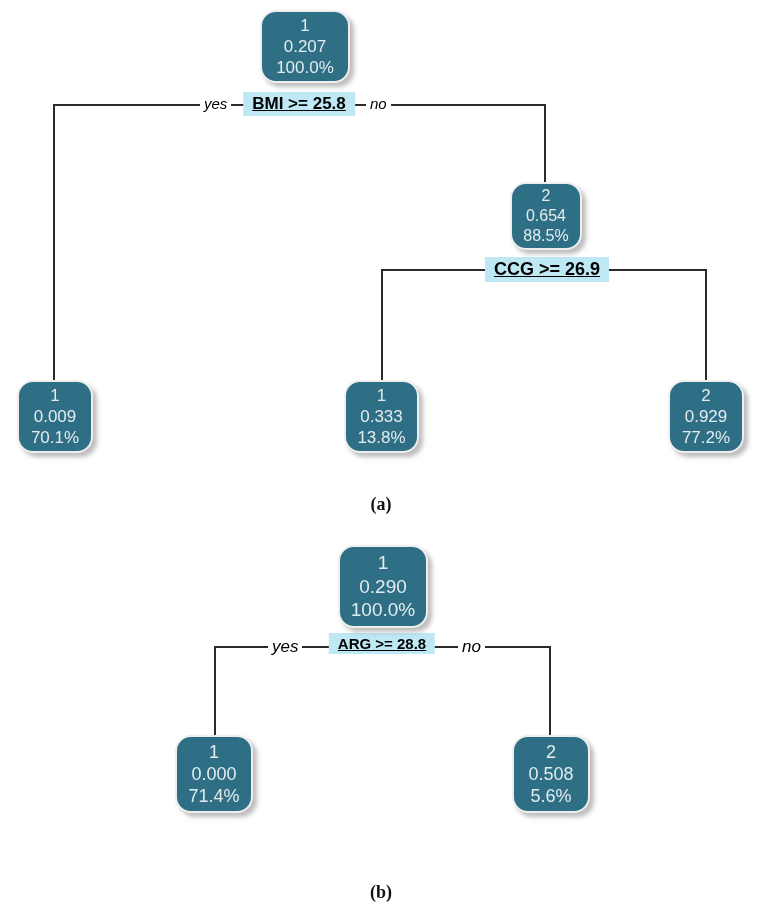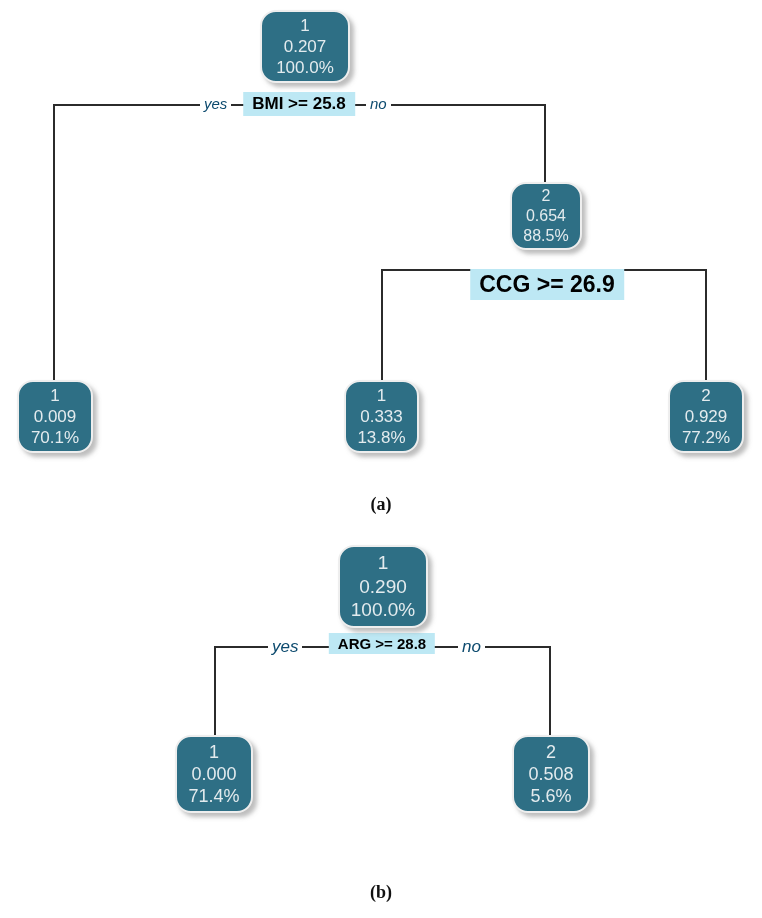--- a/index.html
+++ b/index.html
@@ -42,25 +42,26 @@
   }
   .split-label{
     position:absolute;
     transform:translateX(-50%);
     background:var(--split-bg);
     color:var(--split-text);
     font-weight:bold;
     white-space:nowrap;
     z-index:2;
     padding:2px 9px;
+    text-decoration:underline;
   }
   .branch-word{
     position:absolute;
     font-style:italic;
-    color:#0c4a6e;
+    color:#000000;
     background:var(--page-bg);
     padding:0 4px;
     z-index:2;
     white-space:nowrap;
     text-align:right;
   }
   .caption{
     position:absolute;
     left:0;width:762px;
     text-align:center;
@@ -82,21 +83,21 @@
     <div class="edge" style="left:53px;top:104px;width:2px;height:277px;"></div>
     <div class="edge" style="left:544px;top:104px;width:2px;height:80px;"></div>
     <div class="edge" style="left:382px;top:269px;width:325px;height:2px;"></div>
     <div class="edge" style="left:381px;top:269px;width:2px;height:112px;"></div>
     <div class="edge" style="left:705px;top:269px;width:2px;height:112px;"></div>
 
     <div class="branch-word" style="left:200px;top:95px;font-size:15px;">yes</div>
     <div class="split-label" style="left:299px;top:92px;font-size:17px;">BMI &gt;= 25.8</div>
     <div class="branch-word" style="left:366px;top:95px;font-size:15px;">no</div>
 
-    <div class="split-label" style="left:547px;top:257px;font-size:23px;margin-top:12px;">CCG &gt;= 26.9</div>
+    <div class="split-label" style="left:547px;top:257px;font-size:18px;">CCG &gt;= 26.9</div>
 
     <div class="node" style="left:260px;top:10px;width:90px;height:73px;font-size:17px;">
       <div>1</div>
       <div>0.207</div>
       <div>100.0%</div>
     </div>
 
     <div class="node" style="left:510px;top:182px;width:72px;height:68px;font-size:16px;">
       <div>2</div>
       <div>0.654</div>

